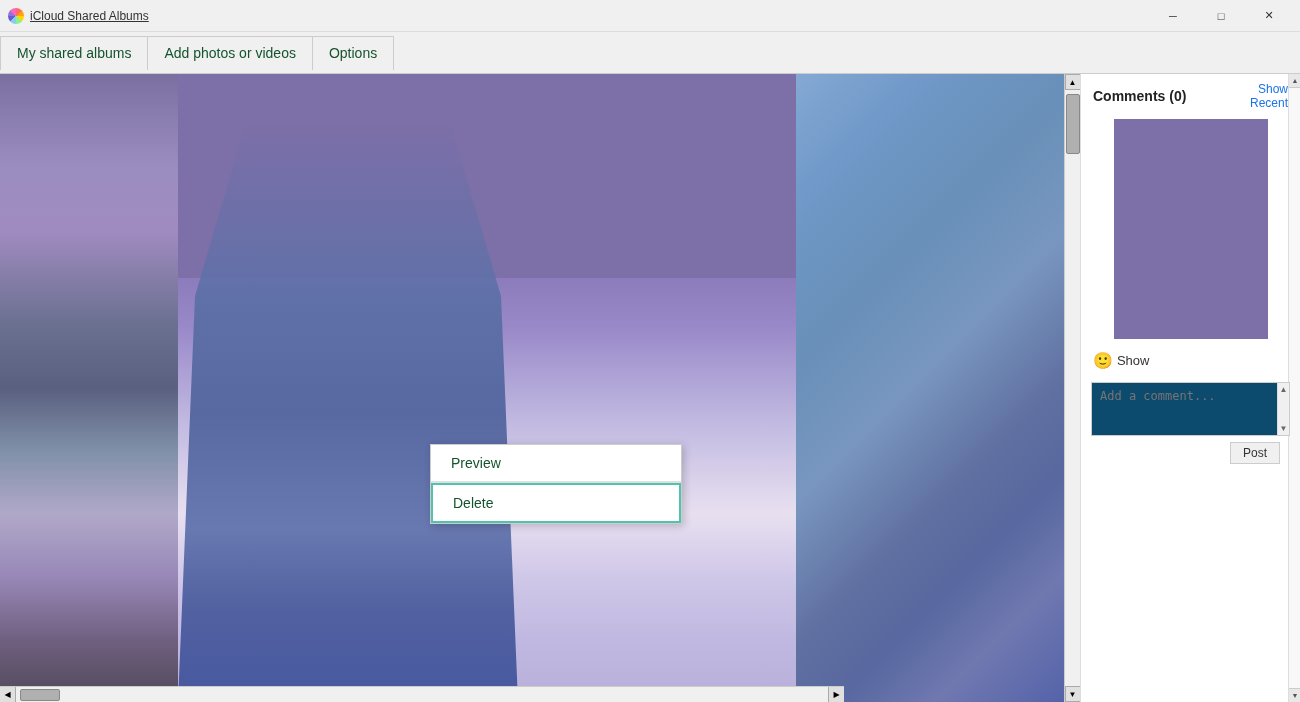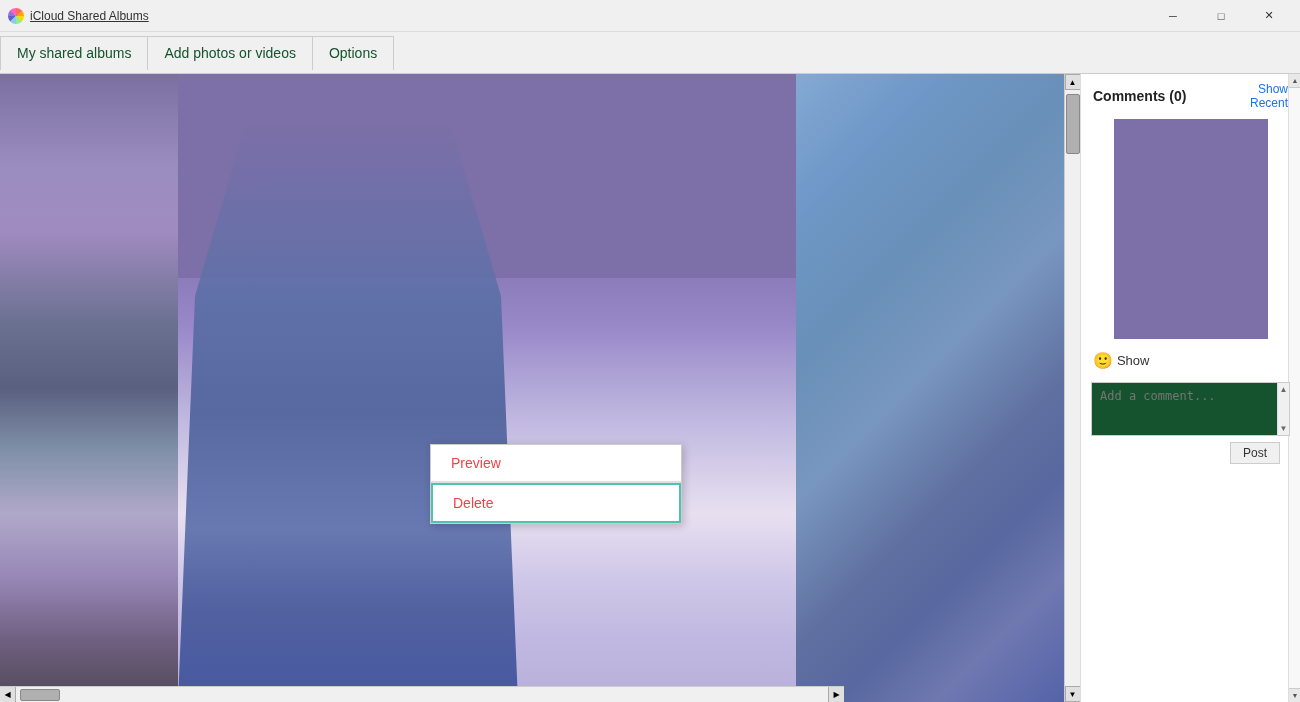--- a/index.html
+++ b/index.html
@@ -235,21 +235,21 @@
       width: 252px;
       background: white;
       border: 1px solid #ccc;
       box-shadow: 2px 2px 8px rgba(0,0,0,0.2);
       z-index: 100;
     }
     .context-item {
       padding: 10px 20px;
       font-size: 14px;
       cursor: pointer;
-      color: #ef4444;
+      color: #14532d;
     }
     .context-item.highlighted {
       border: 2px solid #4fc3b0;
       background: white;
     }
     .context-divider {
       height: 1px;
       background: #e0e0e0;
       margin: 0;
     }
@@ -305,21 +305,21 @@
     }
     .like-text {
       font-size: 13px;
       color: #333;
       cursor: pointer;
     }
 
     .comment-input-area {
       margin: 8px 10px 4px 10px;
       border: 1px solid #ccc;
-      background: #14532d;
+      background: #0c4a6e;
       position: relative;
       height: 54px;
     }
     .comment-textarea {
       width: 100%;
       height: 100%;
       border: none;
       background: transparent;
       resize: none;
       font-size: 12px;

